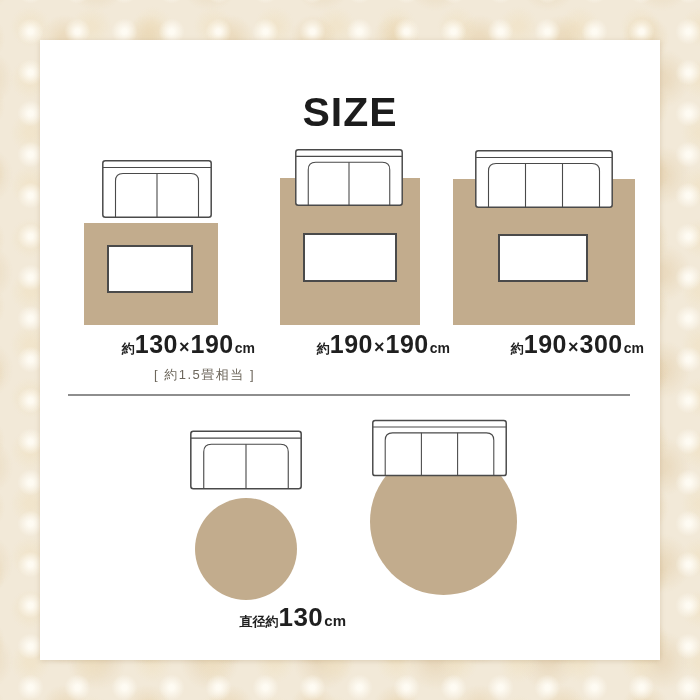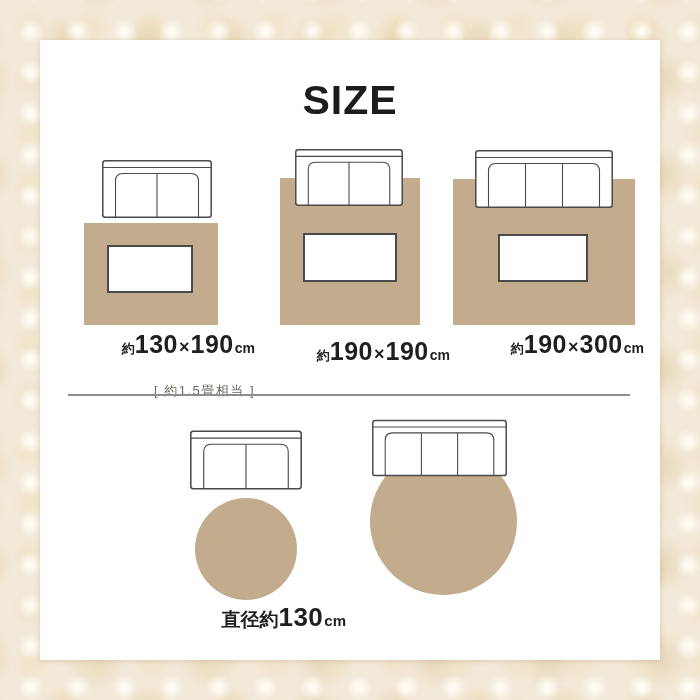--- a/index.html
+++ b/index.html
@@ -18,21 +18,21 @@
       radial-gradient(circle, rgba(214,183,131,0.28) 8%, rgba(214,183,131,0) 40%);
     background-size:47px 41px, 83px 67px, 61px 53px, 113px 97px;
     background-position:7px 11px, 23px 5px, 0 0, 40px 30px;
   }
   .card{
     position:absolute;left:40px;top:40px;width:620px;height:620px;
     background:#ffffff;
     box-shadow:0 1px 5px rgba(150,120,70,0.25);
   }
   .title{
-    position:absolute;left:0;right:0;top:40px;margin:0;
+    position:absolute;left:0;right:0;top:40px;margin:12px;
     text-align:center;
     font-size:41px;font-weight:bold;letter-spacing:1px;
     color:#1c1c1c;line-height:1;
   }
   .rug{
     position:absolute;background:#c2ac8d;z-index:1;
   }
   .rug.round{border-radius:50%;}
   .table-rect{
     position:absolute;background:#ffffff;border:2px solid #4a4a4a;
@@ -43,24 +43,24 @@
   }
   .size-label{
     position:absolute;text-align:right;color:#1f1f1f;z-index:4;
   }
   .size-line{line-height:26px;white-space:nowrap;}
   .sz-pre{font-size:13px;font-weight:bold;}
   .sz-num{font-size:25px;font-weight:bold;letter-spacing:0.5px;}
   .sz-times{font-size:18px;font-weight:bold;margin:0 1px;}
   .sz-unit{font-size:14px;font-weight:bold;margin-left:1px;}
   .tatami-line{
-    margin-top:20px;font-size:13px;letter-spacing:1.5px;
+    margin-top:4px;font-size:13px;letter-spacing:1.5px;
     color:#6d675c;white-space:nowrap;
   }
-  .dia-pre{font-size:19px;font-weight:bold;}
+  .dia-pre{font-size:13px;font-weight:bold;}
   .dia-num{font-size:26px;font-weight:bold;letter-spacing:0.5px;}
   .dia-unit{font-size:15px;font-weight:bold;margin-left:1px;}
   .divider{
     position:absolute;left:28px;top:354px;width:562px;height:2px;
     background:#8e8e8e;z-index:4;
   }
 </style>
 </head>
 <body>
 
@@ -85,21 +85,21 @@
     </div>
 
     <div class="rug" style="left:240px;top:138px;width:140px;height:147px;"></div>
     <div class="table-rect" style="left:263px;top:193px;width:94px;height:49px;"></div>
     <svg class="sofa" style="left:255px;top:108px;" width="108" height="59" viewBox="0 0 110 58">
       <rect x="0.8" y="0.8" width="108.4" height="56.4" rx="2.5" fill="#ffffff" stroke="#4a4a4a" stroke-width="1.5"></rect>
       <line x1="1" y1="7.5" x2="109" y2="7.5" stroke="#4a4a4a" stroke-width="1.1"></line>
       <path d="M13.5 57V21Q13.5 13.5 21 13.5H89Q96.5 13.5 96.5 21V57" fill="none" stroke="#4a4a4a" stroke-width="1.1"></path>
       <line x1="55" y1="13.5" x2="55" y2="57" stroke="#4a4a4a" stroke-width="1.1"></line>
     </svg>
-    <div class="size-label" style="left:210px;top:298px;width:200px;">
+    <div class="size-label" style="left:210px;top:291px;width:200px;">
       <div class="size-line">
         <span class="sz-pre">約</span><span class="sz-num">190</span><span class="sz-times">×</span><span class="sz-num">190</span><span class="sz-unit">cm</span>
       </div>
     </div>
 
     <div class="rug" style="left:413px;top:139px;width:182px;height:146px;"></div>
     <div class="table-rect" style="left:458px;top:194px;width:90px;height:48px;"></div>
     <svg class="sofa" style="left:435px;top:110px;" width="138" height="58" viewBox="0 0 138 58">
       <rect x="0.8" y="0.8" width="136.4" height="56.4" rx="2.5" fill="#ffffff" stroke="#4a4a4a" stroke-width="1.5"></rect>
       <line x1="1" y1="7.5" x2="137" y2="7.5" stroke="#4a4a4a" stroke-width="1.1"></line>

